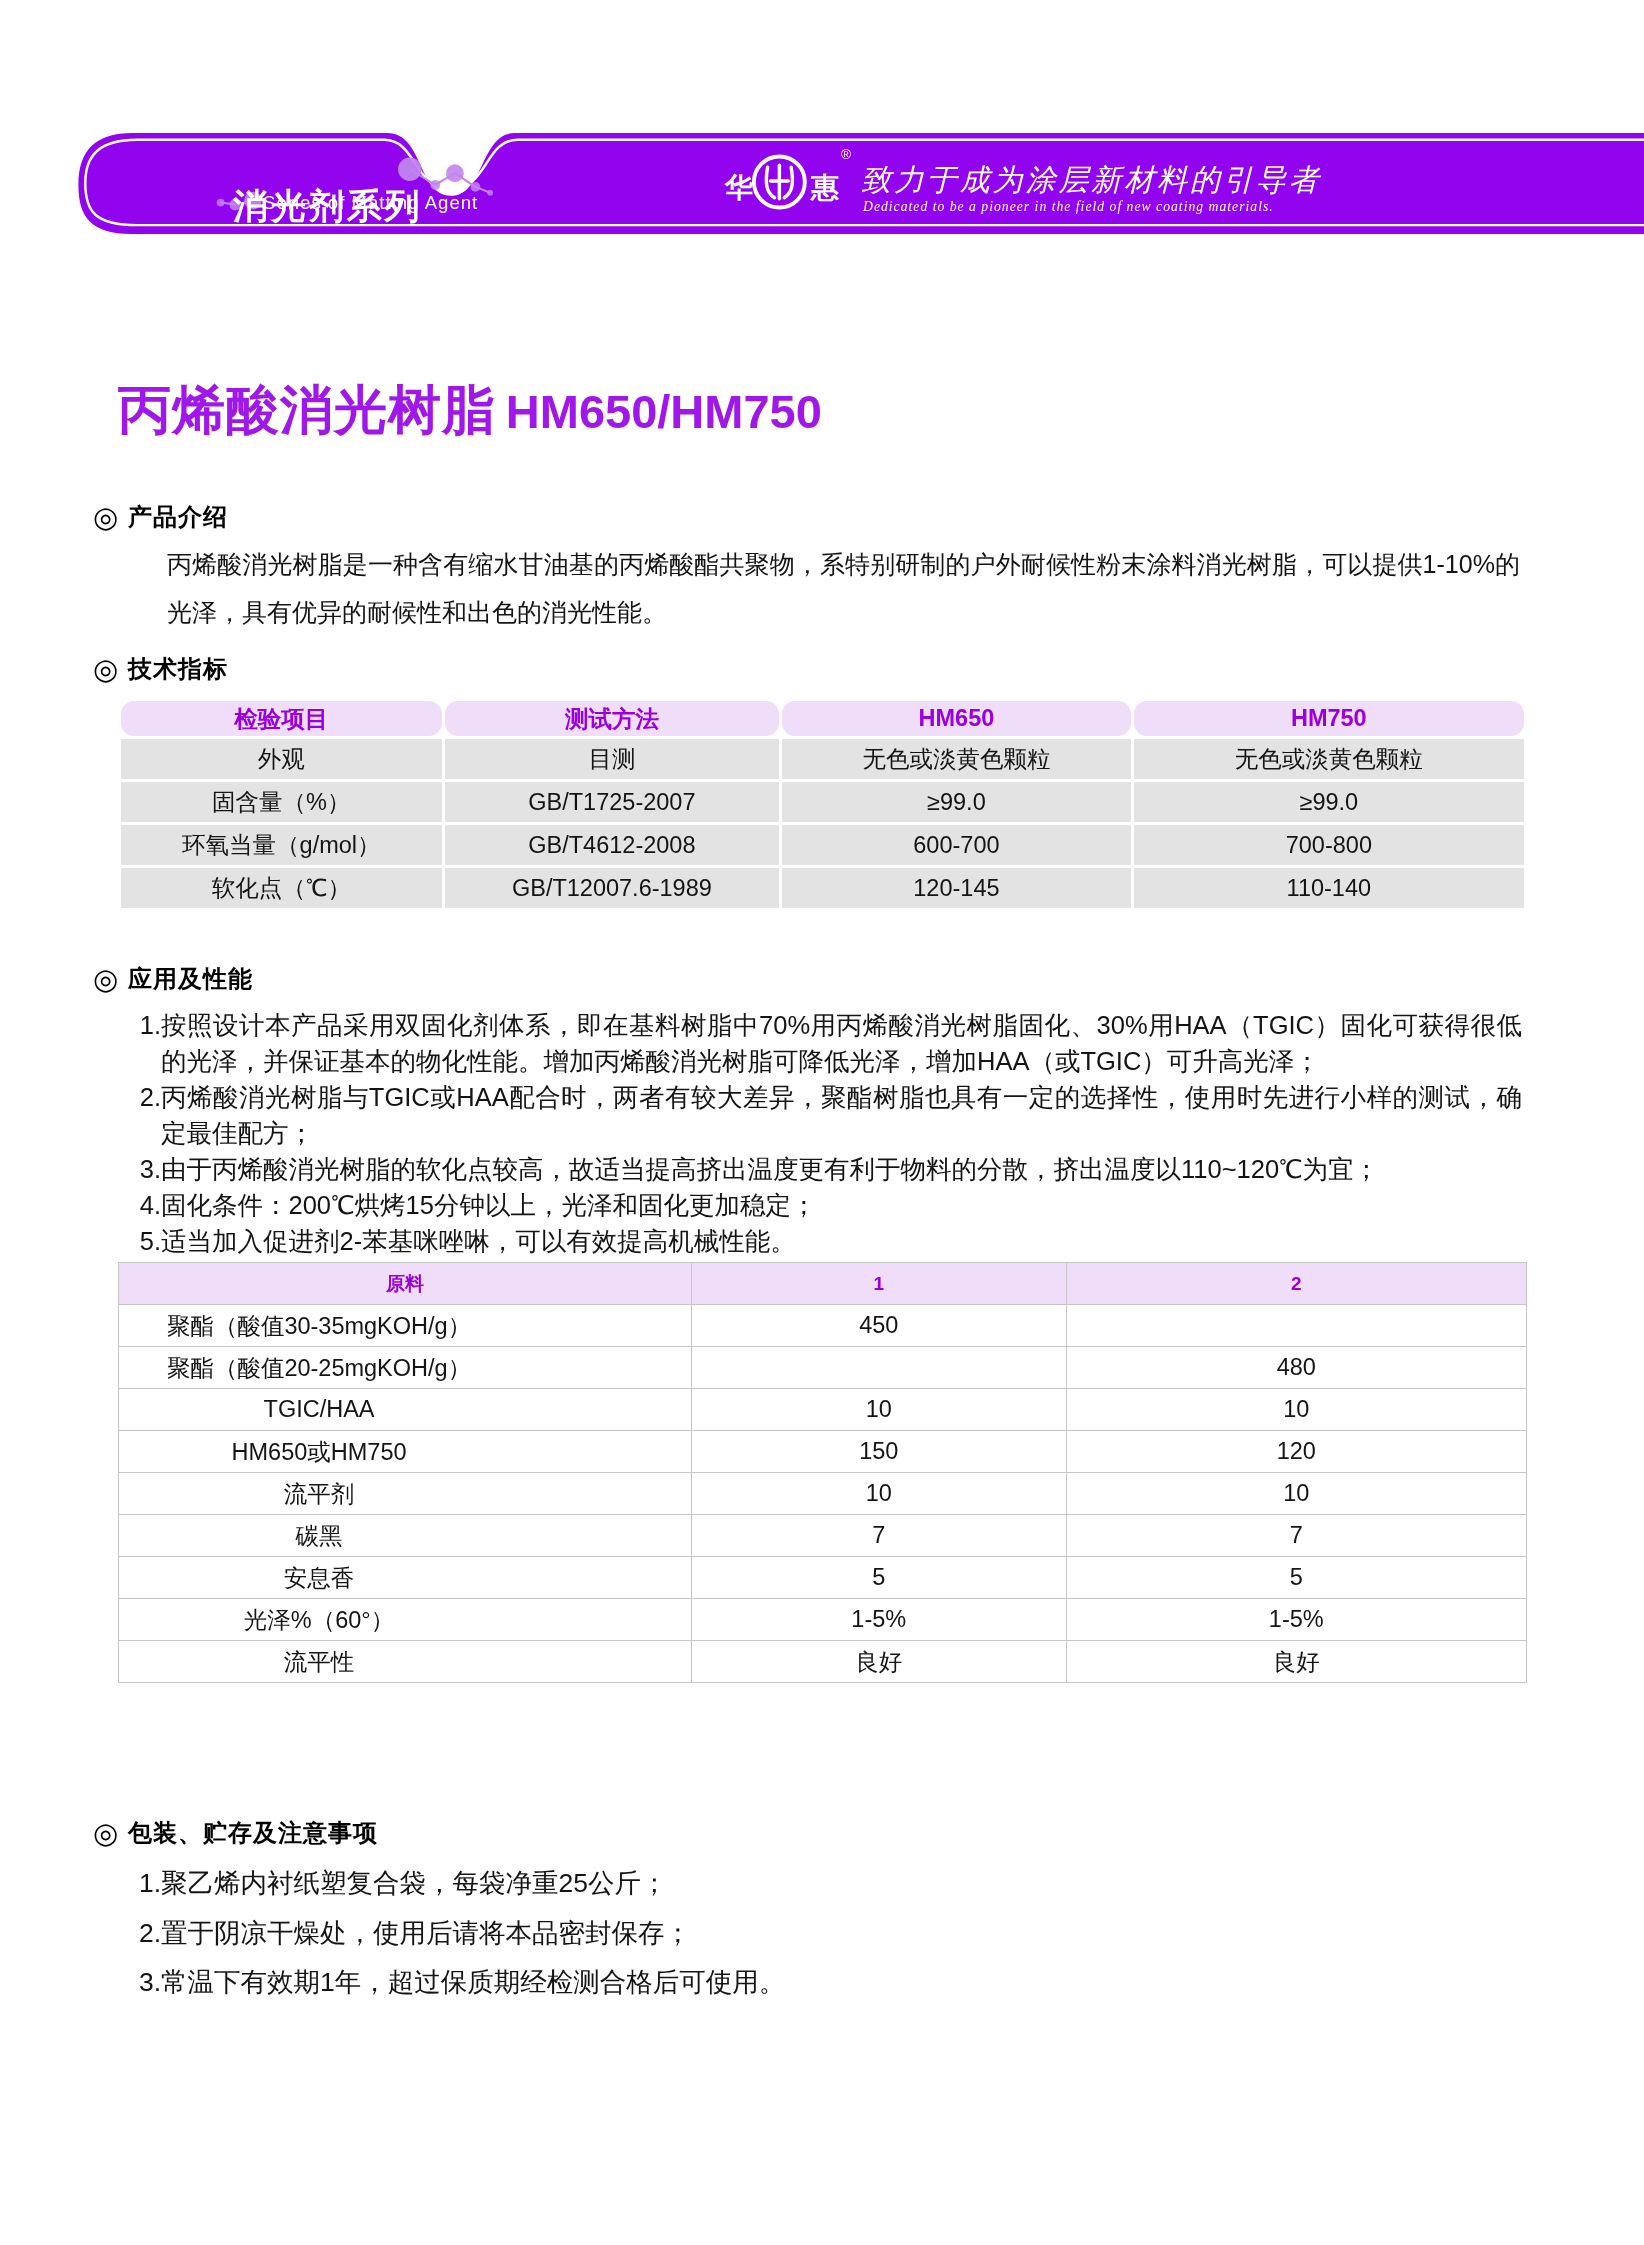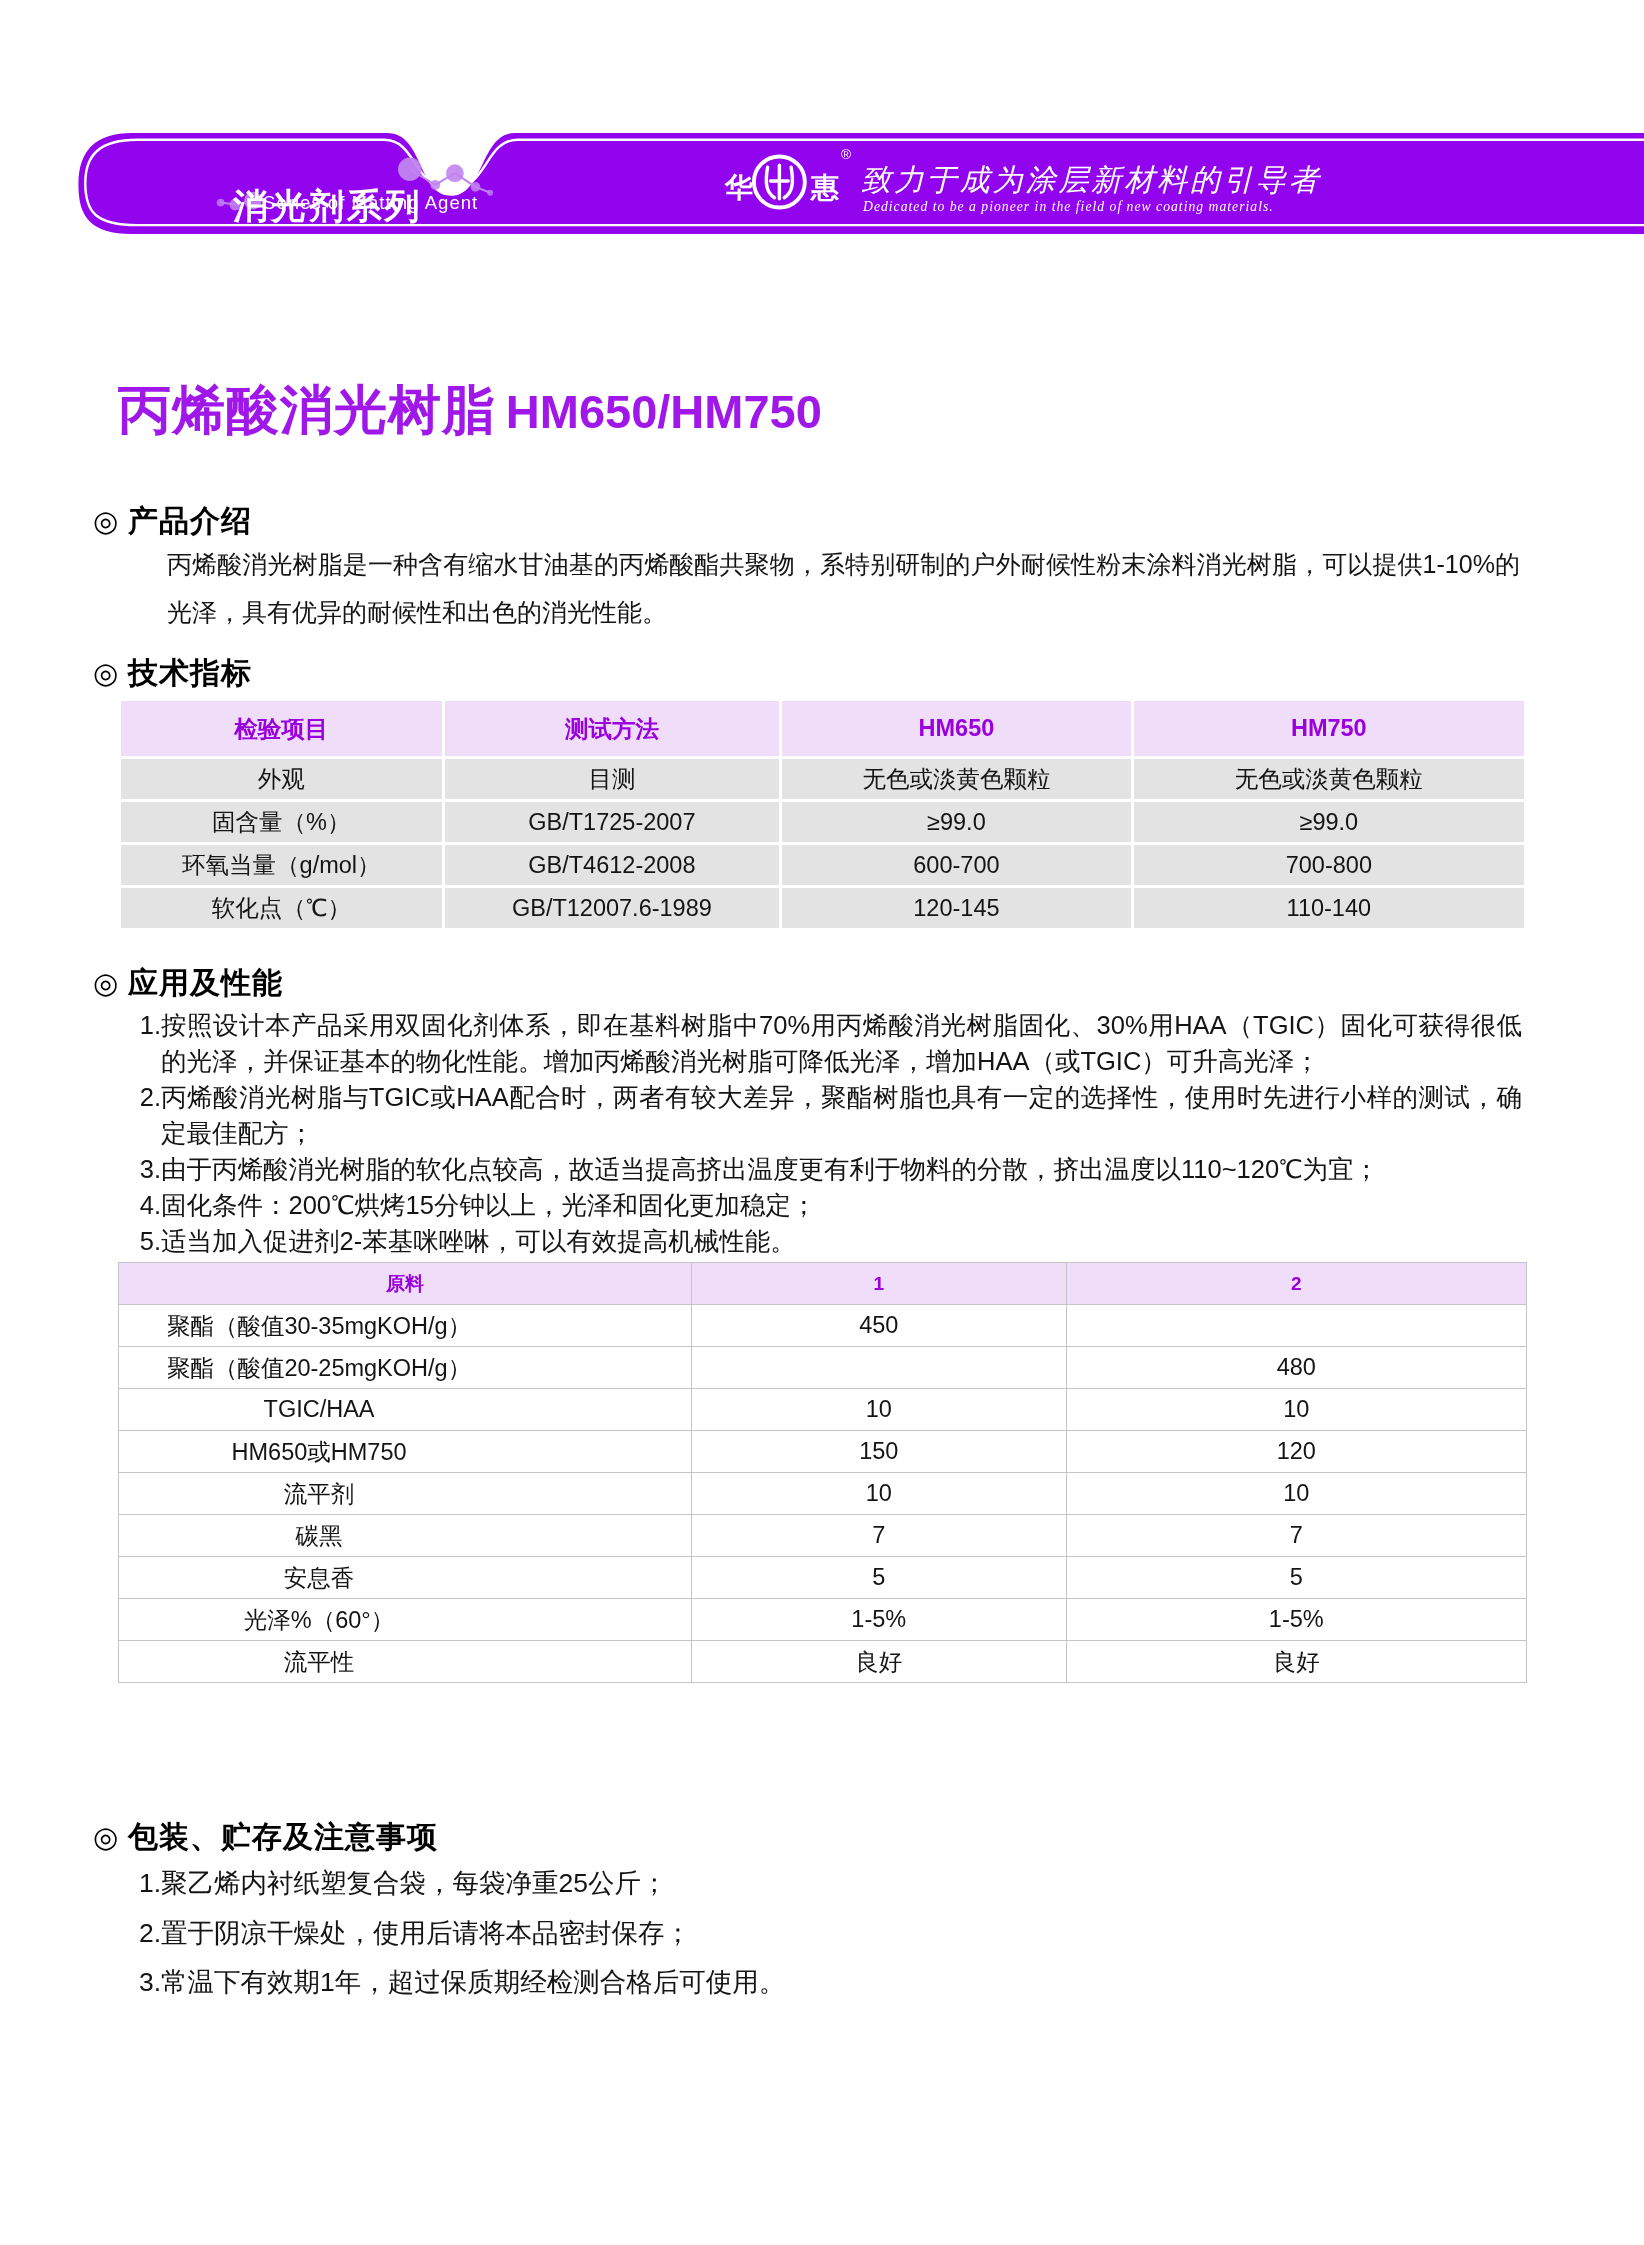--- a/index.html
+++ b/index.html
@@ -45,35 +45,35 @@
     font-size:13.7px;color:#fff;font-style:italic;letter-spacing:1px;
     font-family:"Liberation Serif", serif;
   }
   
   .doc-title{position:absolute;left:118px;top:375px;color:var(--title_purple);white-space:nowrap;}
   .doc-title .zh{font-size:53px;font-weight:bold;letter-spacing:1px;}
   .doc-title .model{font-size:47px;font-weight:bold;margin-left:9.8px;}
   
   .sec-head{position:absolute;left:93px;display:flex;align-items:center;}
   .sec-head .ring{font-size:29px;line-height:29px;color:#000;margin-right:9.8px;}
-  .sec-head .txt{font-size:30px;font-weight:bold;color:#000;letter-spacing:1px;}
+  .sec-head .txt{font-size:24px;font-weight:bold;color:#000;letter-spacing:1px;}
   
   .intro-body{
     position:absolute;left:167px;top:540px;width:1353px;
     font-size:25px;line-height:48px;text-align:justify;
   }
   
   table{table-layout:fixed;}
   .spec-table{
     position:absolute;left:118px;top:698px;width:1409px;
     border-collapse:separate;border-spacing:3.9px;
   }
   .spec-table th{
     background:var(--lavender);color:var(--header_text_purple);
-    font-size:23.5px;font-weight:bold;height:55px;text-align:center;
+    font-size:23.5px;font-weight:bold;height:35px;text-align:center;border-radius:13px;
   }
   .spec-table td{
     background:var(--cell_gray);font-size:23.5px;height:40px;text-align:center;
   }
   
   .app-list{position:absolute;left:130px;top:1007px;width:1392px;}
   .list-item{display:flex;font-size:25.5px;line-height:36px;}
   .list-item .num{flex:0 0 31px;text-align:right;white-space:nowrap;}
   .list-item .txt{flex:1;text-align:justify;}
   

